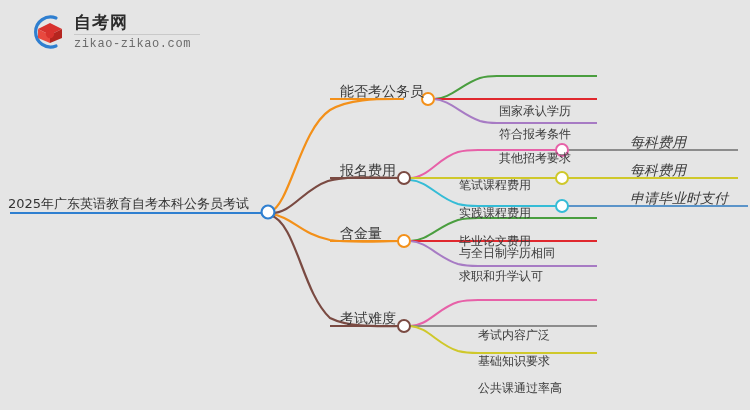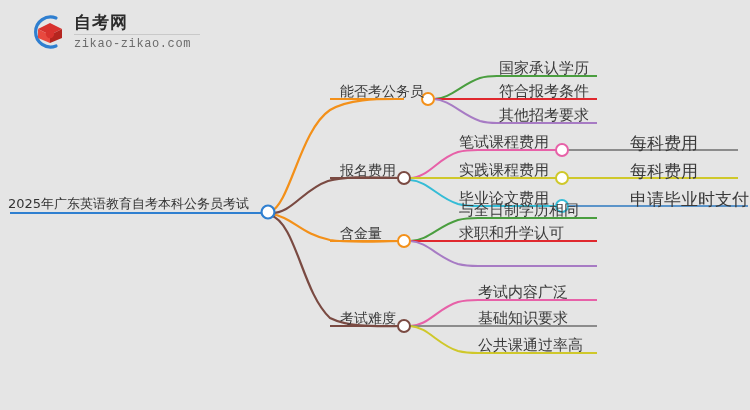--- a/index.html
+++ b/index.html
@@ -80,24 +80,26 @@
   .root-label {
     font-size: 13px;
     color: #333333;
     left: 8px;
     top: 197px;
   }
   .branch-label {
     font-size: 14px;
   }
   .leaf-label {
-    font-size: 15px;
+    font-size: 12px;
+    margin-top: 44px;
   }
   .leaf2-label {
-    font-size: 17px;
+    font-size: 14px;
+    font-style: italic;
   }
 </style>
 </head>
 <body>
 
 <div id="canvas">
 
   <div class="logo-block">
     <div class="logo-mark">
       <svg width="42" height="40" viewBox="0 0 42 40" xmlns="http://www.w3.org/2000/svg">

